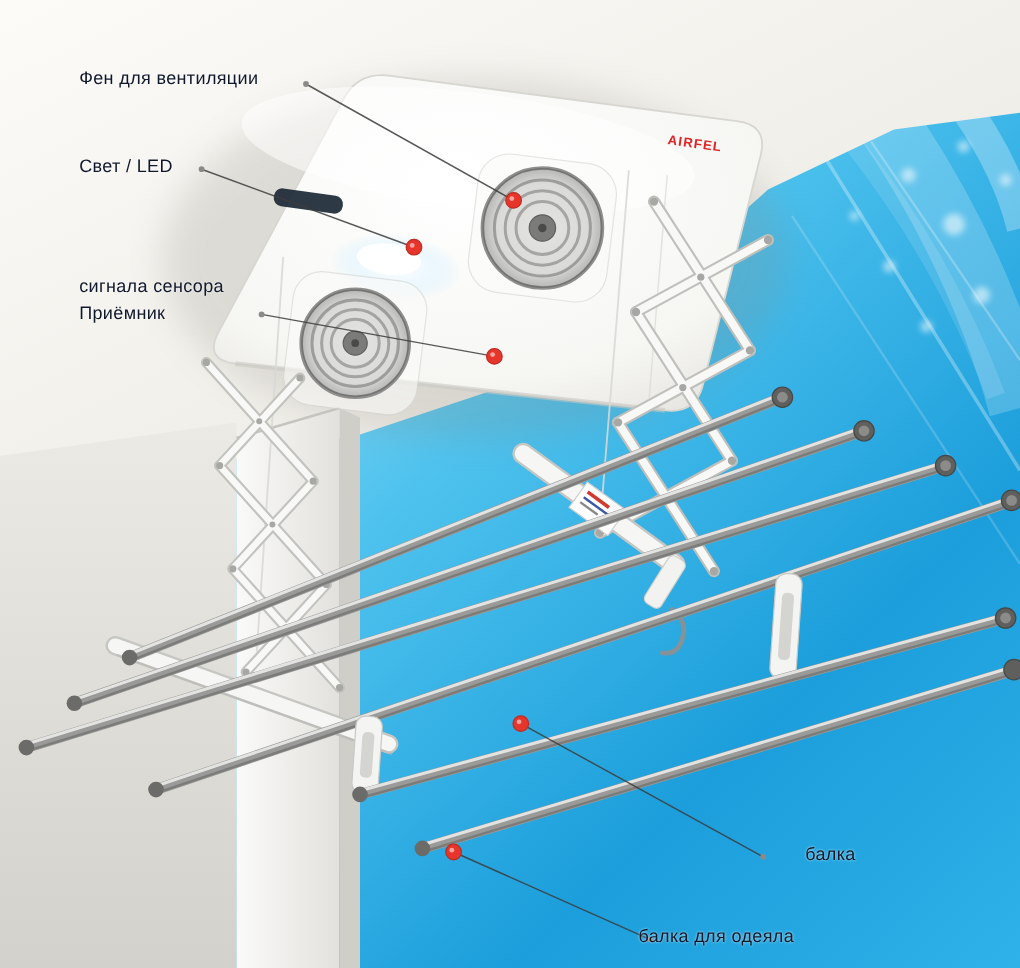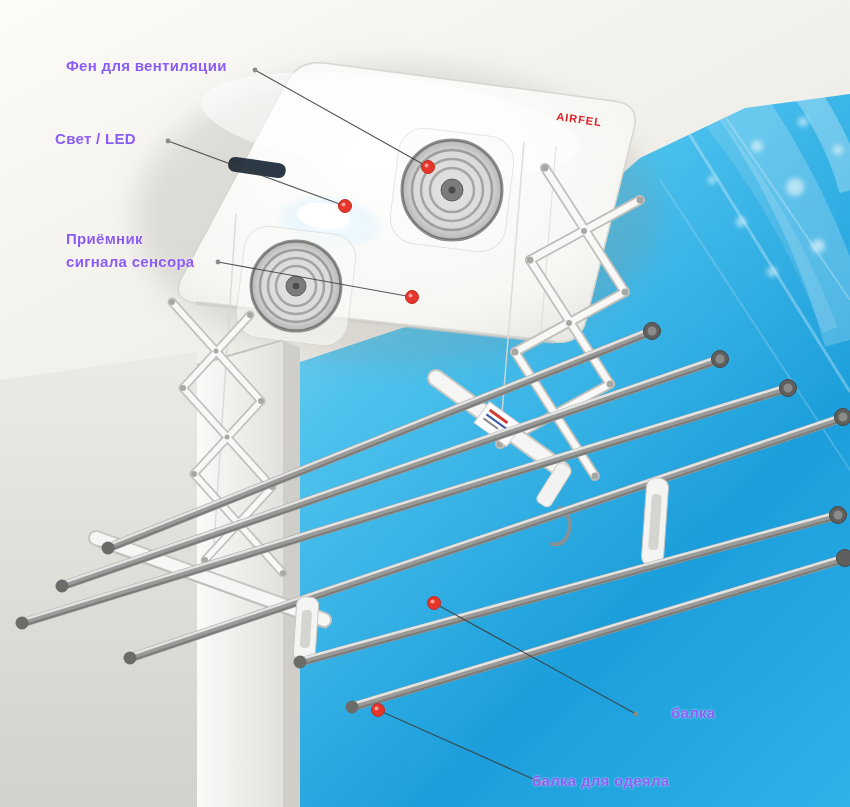--- a/index.html
+++ b/index.html
@@ -2,21 +2,21 @@
 <html><head>
 <meta charset="utf-8">
 <style>
   html,body{margin:0;padding:0;background:#ffffff;}
   .scene{
     position:relative;width:850px;height:807px;overflow:hidden;
     font-family:"Liberation Sans",sans-serif;
   }
   .scene svg{position:absolute;left:0;top:0;}
   .label{
-    position:absolute;font-size:15px;font-weight:700;color:#8b5cf6;
+    position:absolute;font-size:15px;font-weight:400;color:#0f172a;
     letter-spacing:.3px;white-space:nowrap;line-height:1.5;
     text-shadow:0 0 2px rgba(255,255,255,.8);
   }
   .label .ln{display:block;}
 </style>
 </head>
 <body>
 
 <div class="scene">
 
@@ -318,21 +318,21 @@
       <circle cx="426.5" cy="165.5" r="2"></circle>
           <circle cx="343.5" cy="204.5" r="2"></circle>
       <circle cx="410.5" cy="295.5" r="2"></circle>
           <circle cx="432.5" cy="601.5" r="2"></circle>
       <circle cx="376.5" cy="708.5" r="2"></circle>
     </g>
   </g>
 </svg>
 
 <div class="label" style="left:66px;top:55px;">Фен для вентиляции</div>
-<div class="label" style="left:55px;top:128px;">Свет / LED</div>
+<div class="label" style="left:66px;top:128px;">Свет / LED</div>
 <div class="label" style="left:66px;top:228px;">
+  <span class="ln">сигнала сенсора</span>
   <span class="ln">Приёмник</span>
-  <span class="ln">сигнала сенсора</span>
 </div>
 <div class="label" style="left:671px;top:702px;">балка</div>
 <div class="label" style="left:532px;top:770px;">балка для одеяла</div>
 
 </div>
 
 </body></html>

